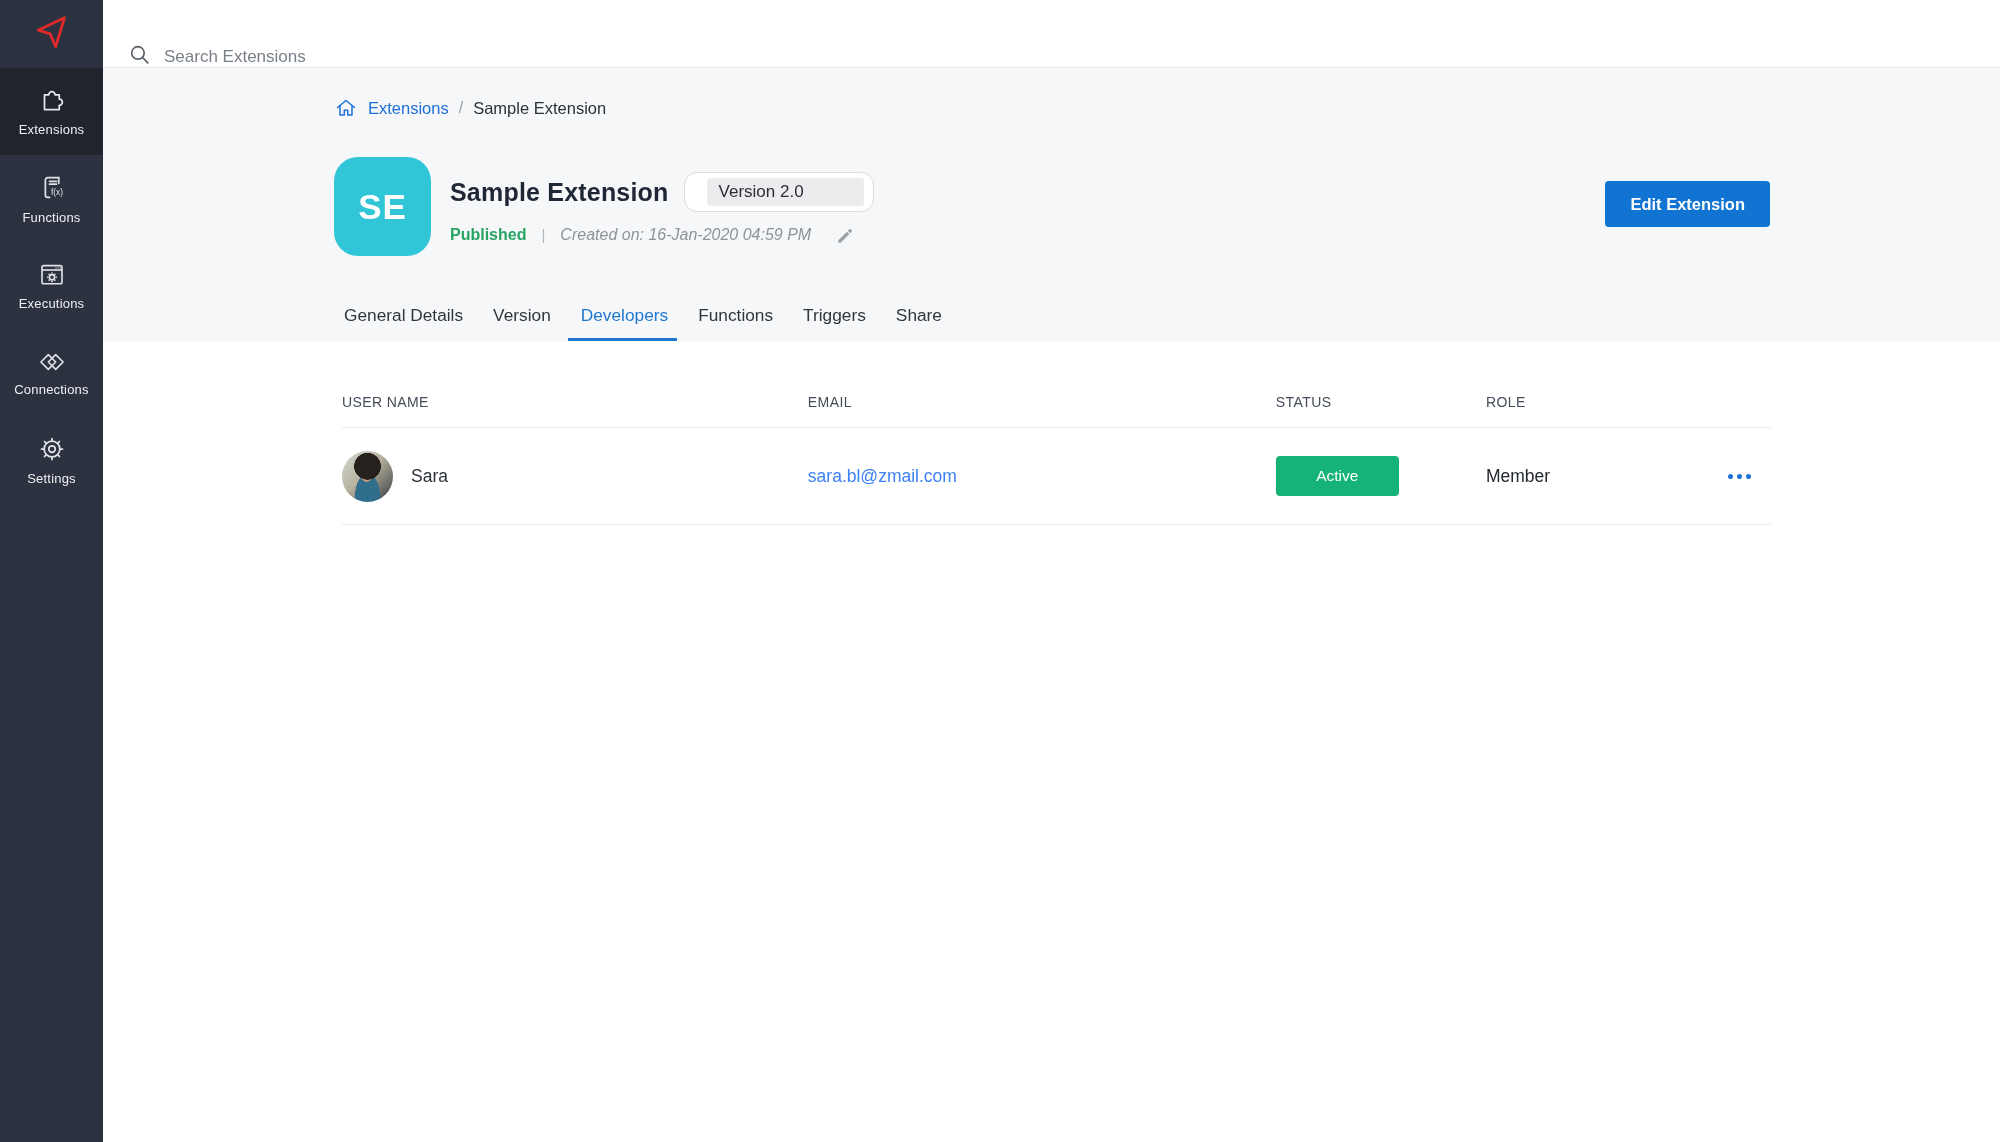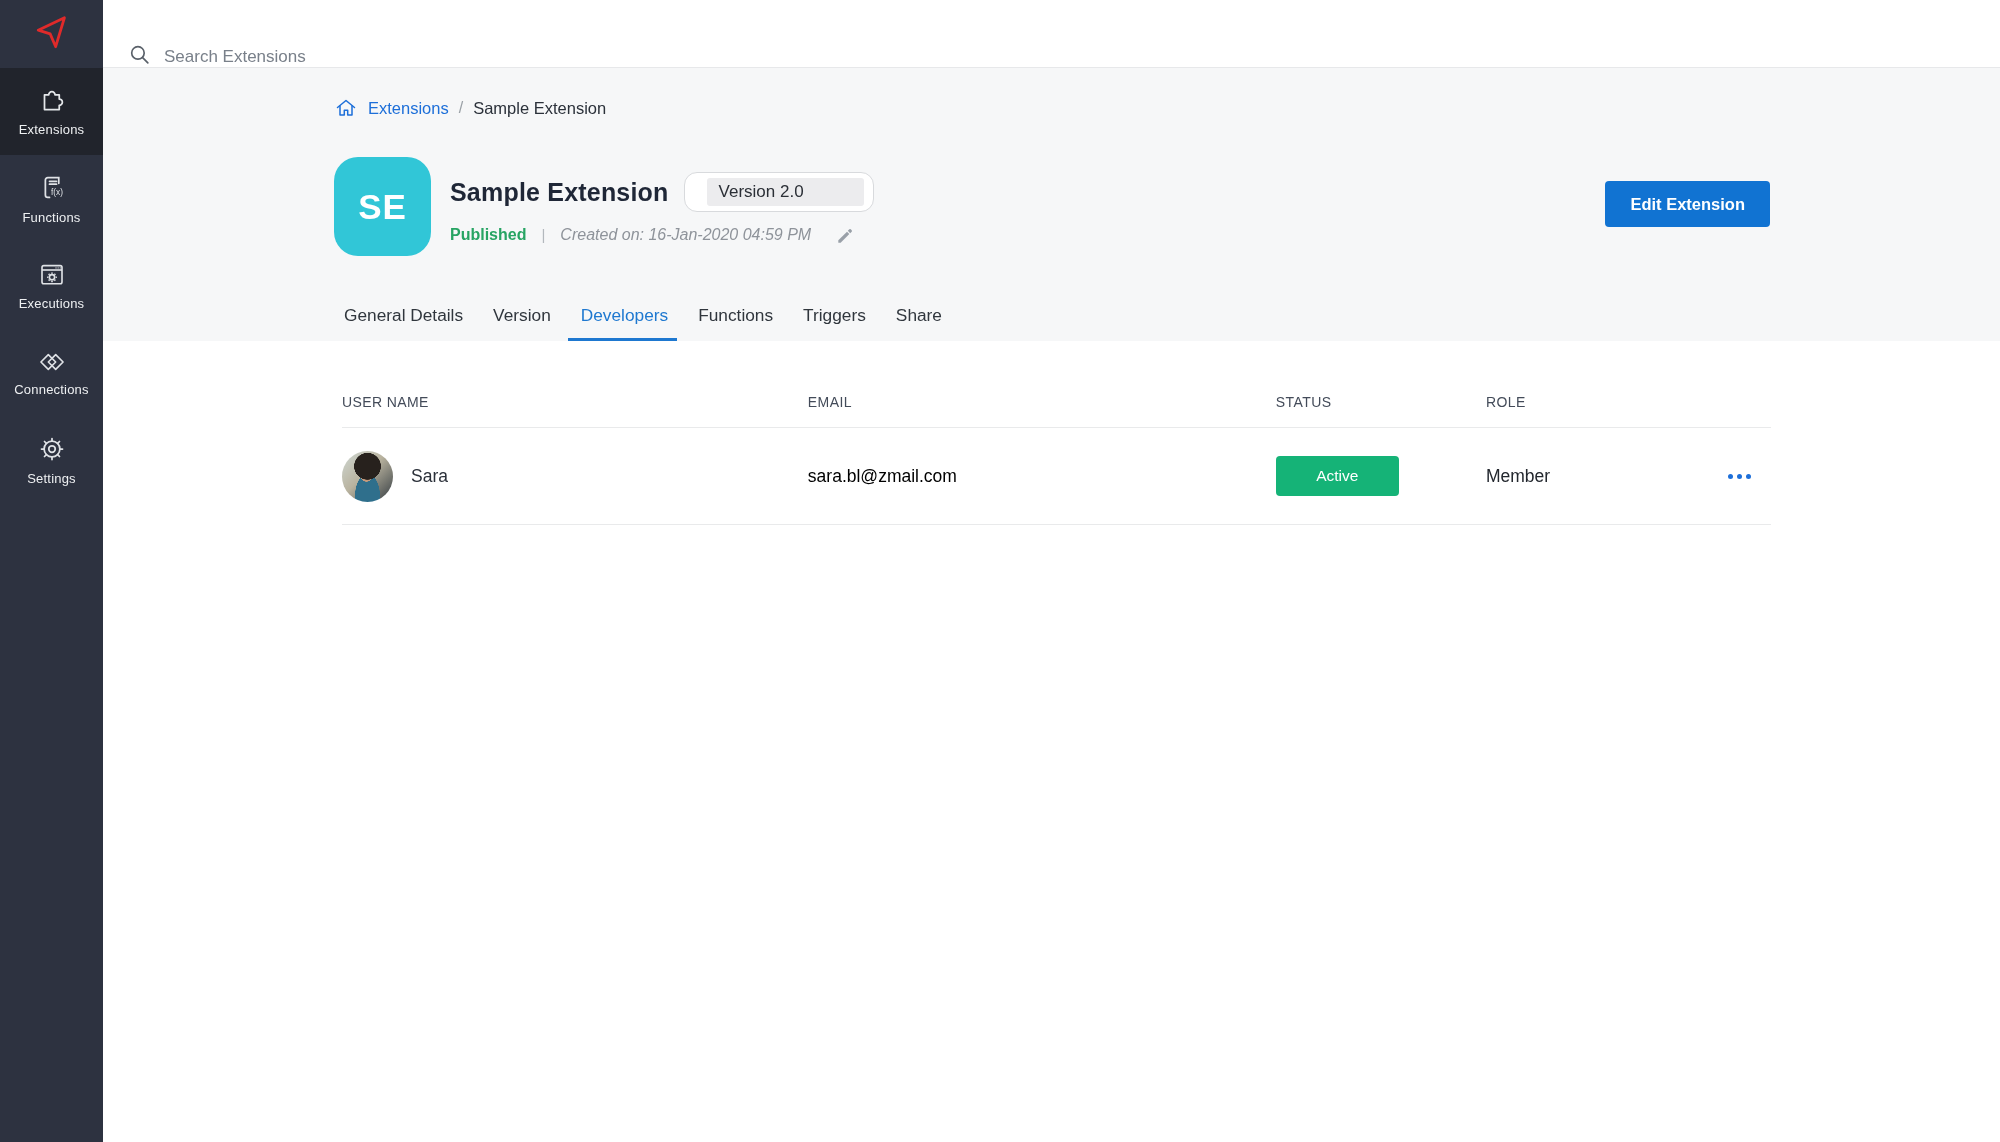--- a/index.html
+++ b/index.html
@@ -116,21 +116,21 @@
   }
   .row-avatar {
     width:51px; height:51px; border-radius:50%; margin-right:18px; flex:0 0 auto;
     background:
       radial-gradient(circle at 50% 30%, #27211d 0 30%, rgba(0,0,0,0) 31%),
       radial-gradient(circle at 48% 48%, #c59a7c 0 16%, rgba(0,0,0,0) 17%),
       radial-gradient(ellipse at 50% 88%, #2f6f8c 0 34%, rgba(0,0,0,0) 35%),
       linear-gradient(135deg, #cfd8d4 0%, #b9b39f 45%, #323a40 100%);
   }
   .cell-name { font-size:17.5px; color:#2b3039; }
-  .cell-email { font-size:17.5px; color:#000000; }
+  .cell-email { font-size:17.5px; color:#3b82f6; }
   .status-badge {
     display:inline-flex; align-items:center; justify-content:center;
     width:123px; height:40px; border-radius:4px; background:#15b377;
     color:#ffffff; font-size:15.5px;
   }
   .cell-role { font-size:17.5px; color:#23272e; }
   .row-actions { display:flex; gap:4px; cursor:pointer; padding:6px 2px; }
   .row-actions .dot { width:5px; height:5px; border-radius:50%; background:#1d6fd9; }
 </style>
 </head>

